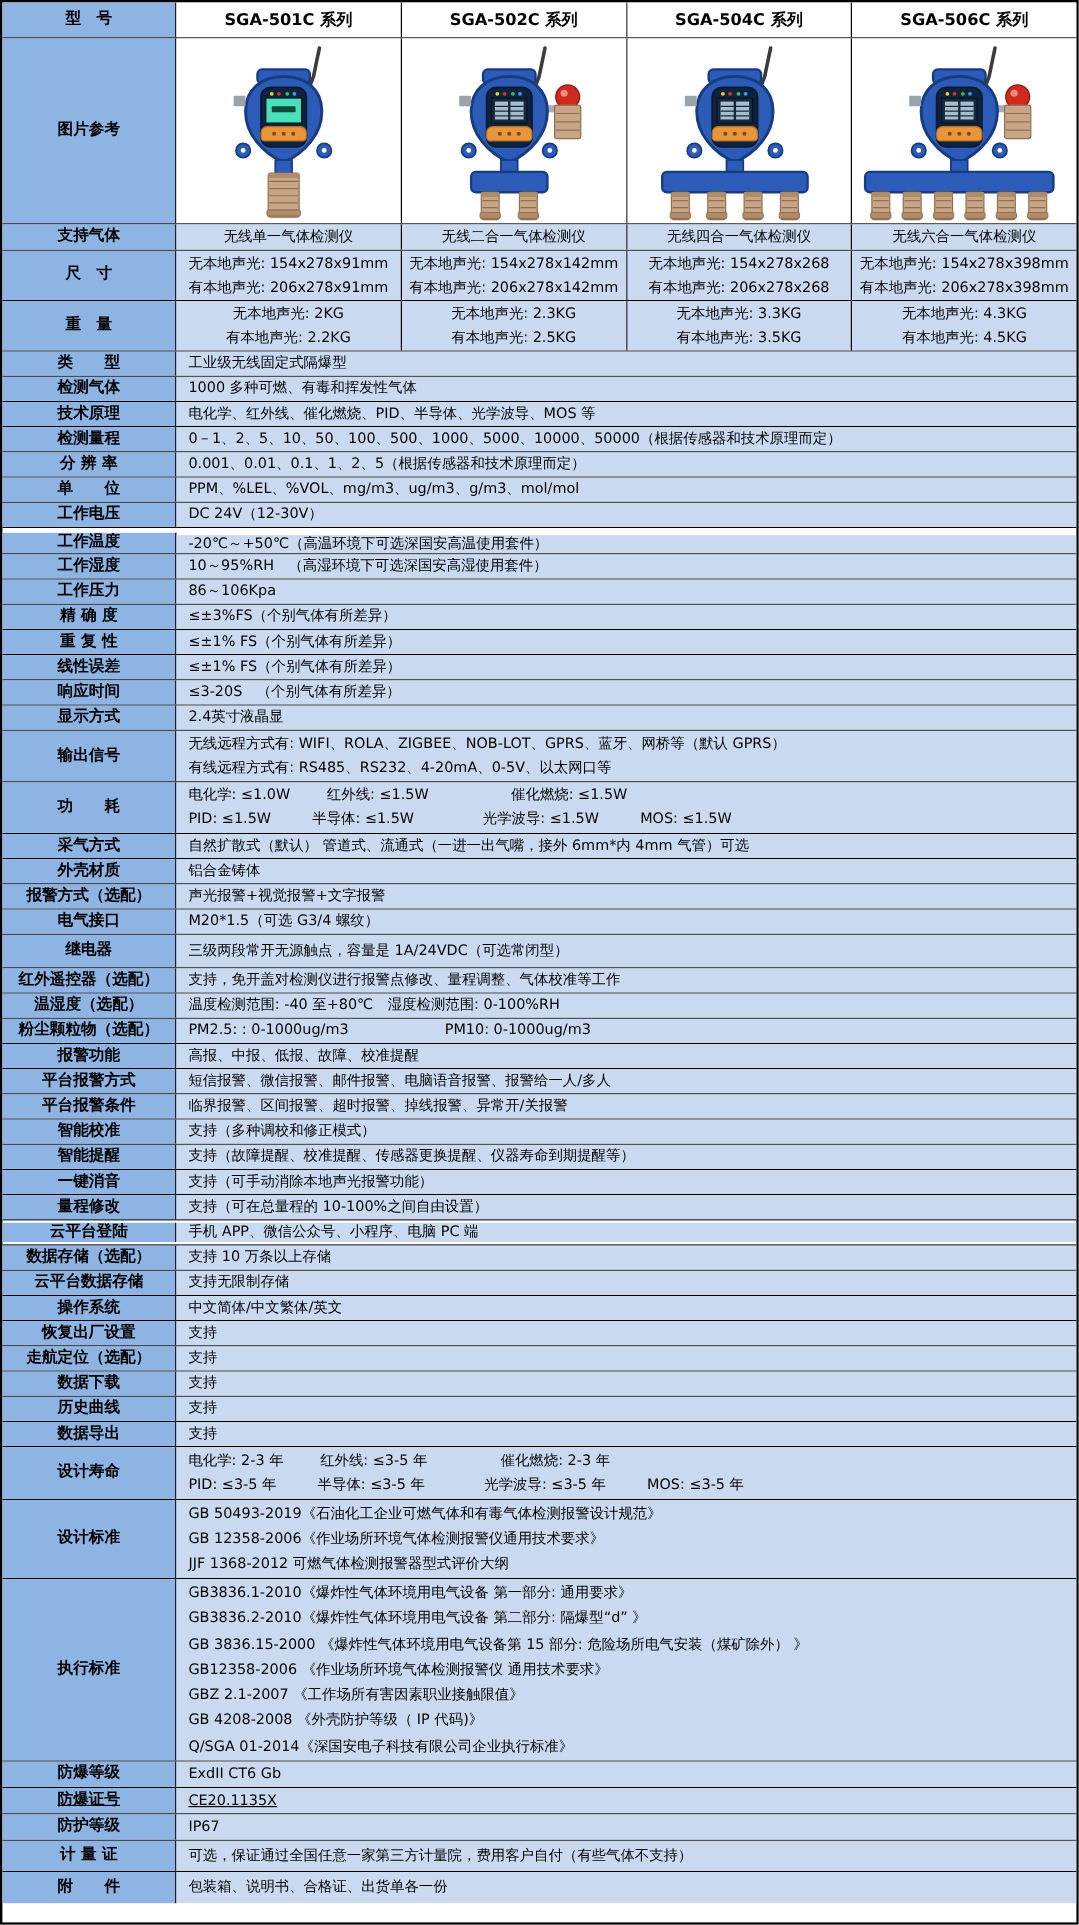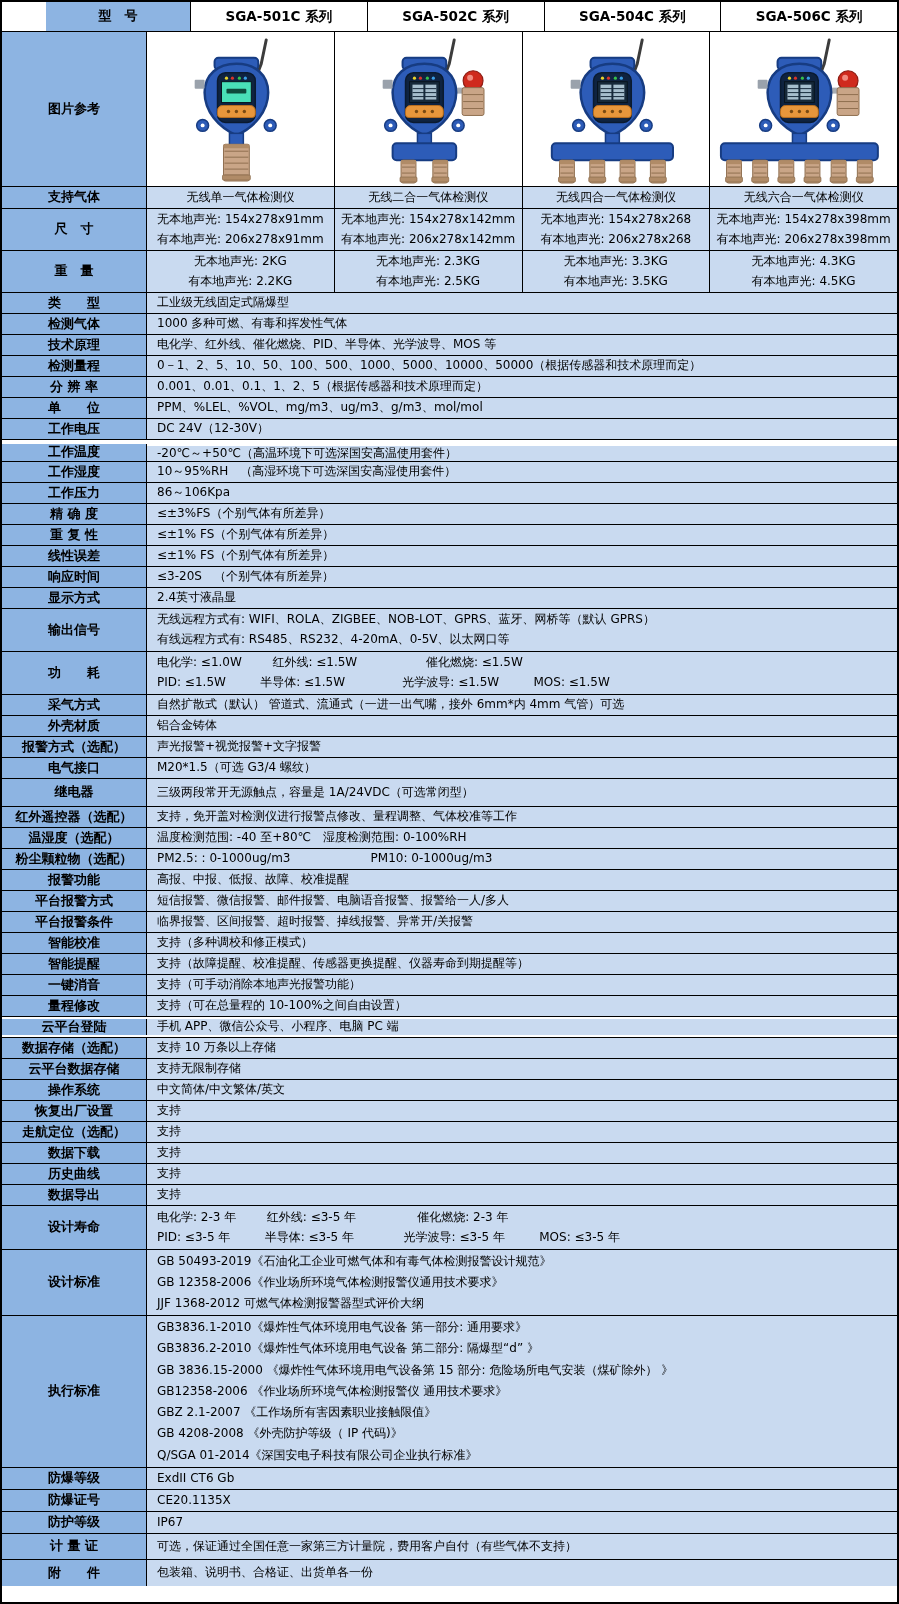--- a/index.html
+++ b/index.html
@@ -26,21 +26,21 @@
   .image-cell{flex:1;background:#fff;display:flex;align-items:flex-start;justify-content:center;}
   .value-cell{background:var(--value-bg);display:flex;flex-direction:column;justify-content:space-around;}
   .value-cell.span{flex:1;padding:1px 0;}
   .value-cell.col{flex:1;}
   .line{
     flex:1;display:flex;align-items:center;
     font-size:12px;white-space:pre-wrap;line-height:1.1;
     padding:0 10px;
   }
   .line.center{justify-content:center;text-align:center;padding:0 2px;}
-  .header-row{height:30px;padding-left:44px;}
+  .header-row{height:30px;}
   .image-row{height:155px;}
 </style>
 </head>
 <body>
 
 <div class="page">
   <div class="row header-row">
     <div class="cell label-cell">型　号</div>
     <div class="cell model-cell">SGA-501C 系列</div>
     <div class="cell model-cell">SGA-502C 系列</div>
@@ -613,21 +613,21 @@
           <div class="line">GB 4208-2008 《外壳防护等级（ IP 代码)》</div>
           <div class="line">Q/SGA 01-2014《深国安电子科技有限公司企业执行标准》</div>
         </div>
       </div>
       <div class="row" style="height: 22px;">
         <div class="cell label-cell">防爆等级</div>
         <div class="cell value-cell span">
           <div class="line">ExdII CT6 Gb</div>
         </div>
       </div>
-      <div class="row" style="height: 22px;">
+      <div class="row" style="height: 22px; text-decoration: underline;">
         <div class="cell label-cell">防爆证号</div>
         <div class="cell value-cell span">
           <div class="line">CE20.1135X</div>
         </div>
       </div>
       <div class="row" style="height: 22px;">
         <div class="cell label-cell">防护等级</div>
         <div class="cell value-cell span">
           <div class="line">IP67</div>
         </div>

